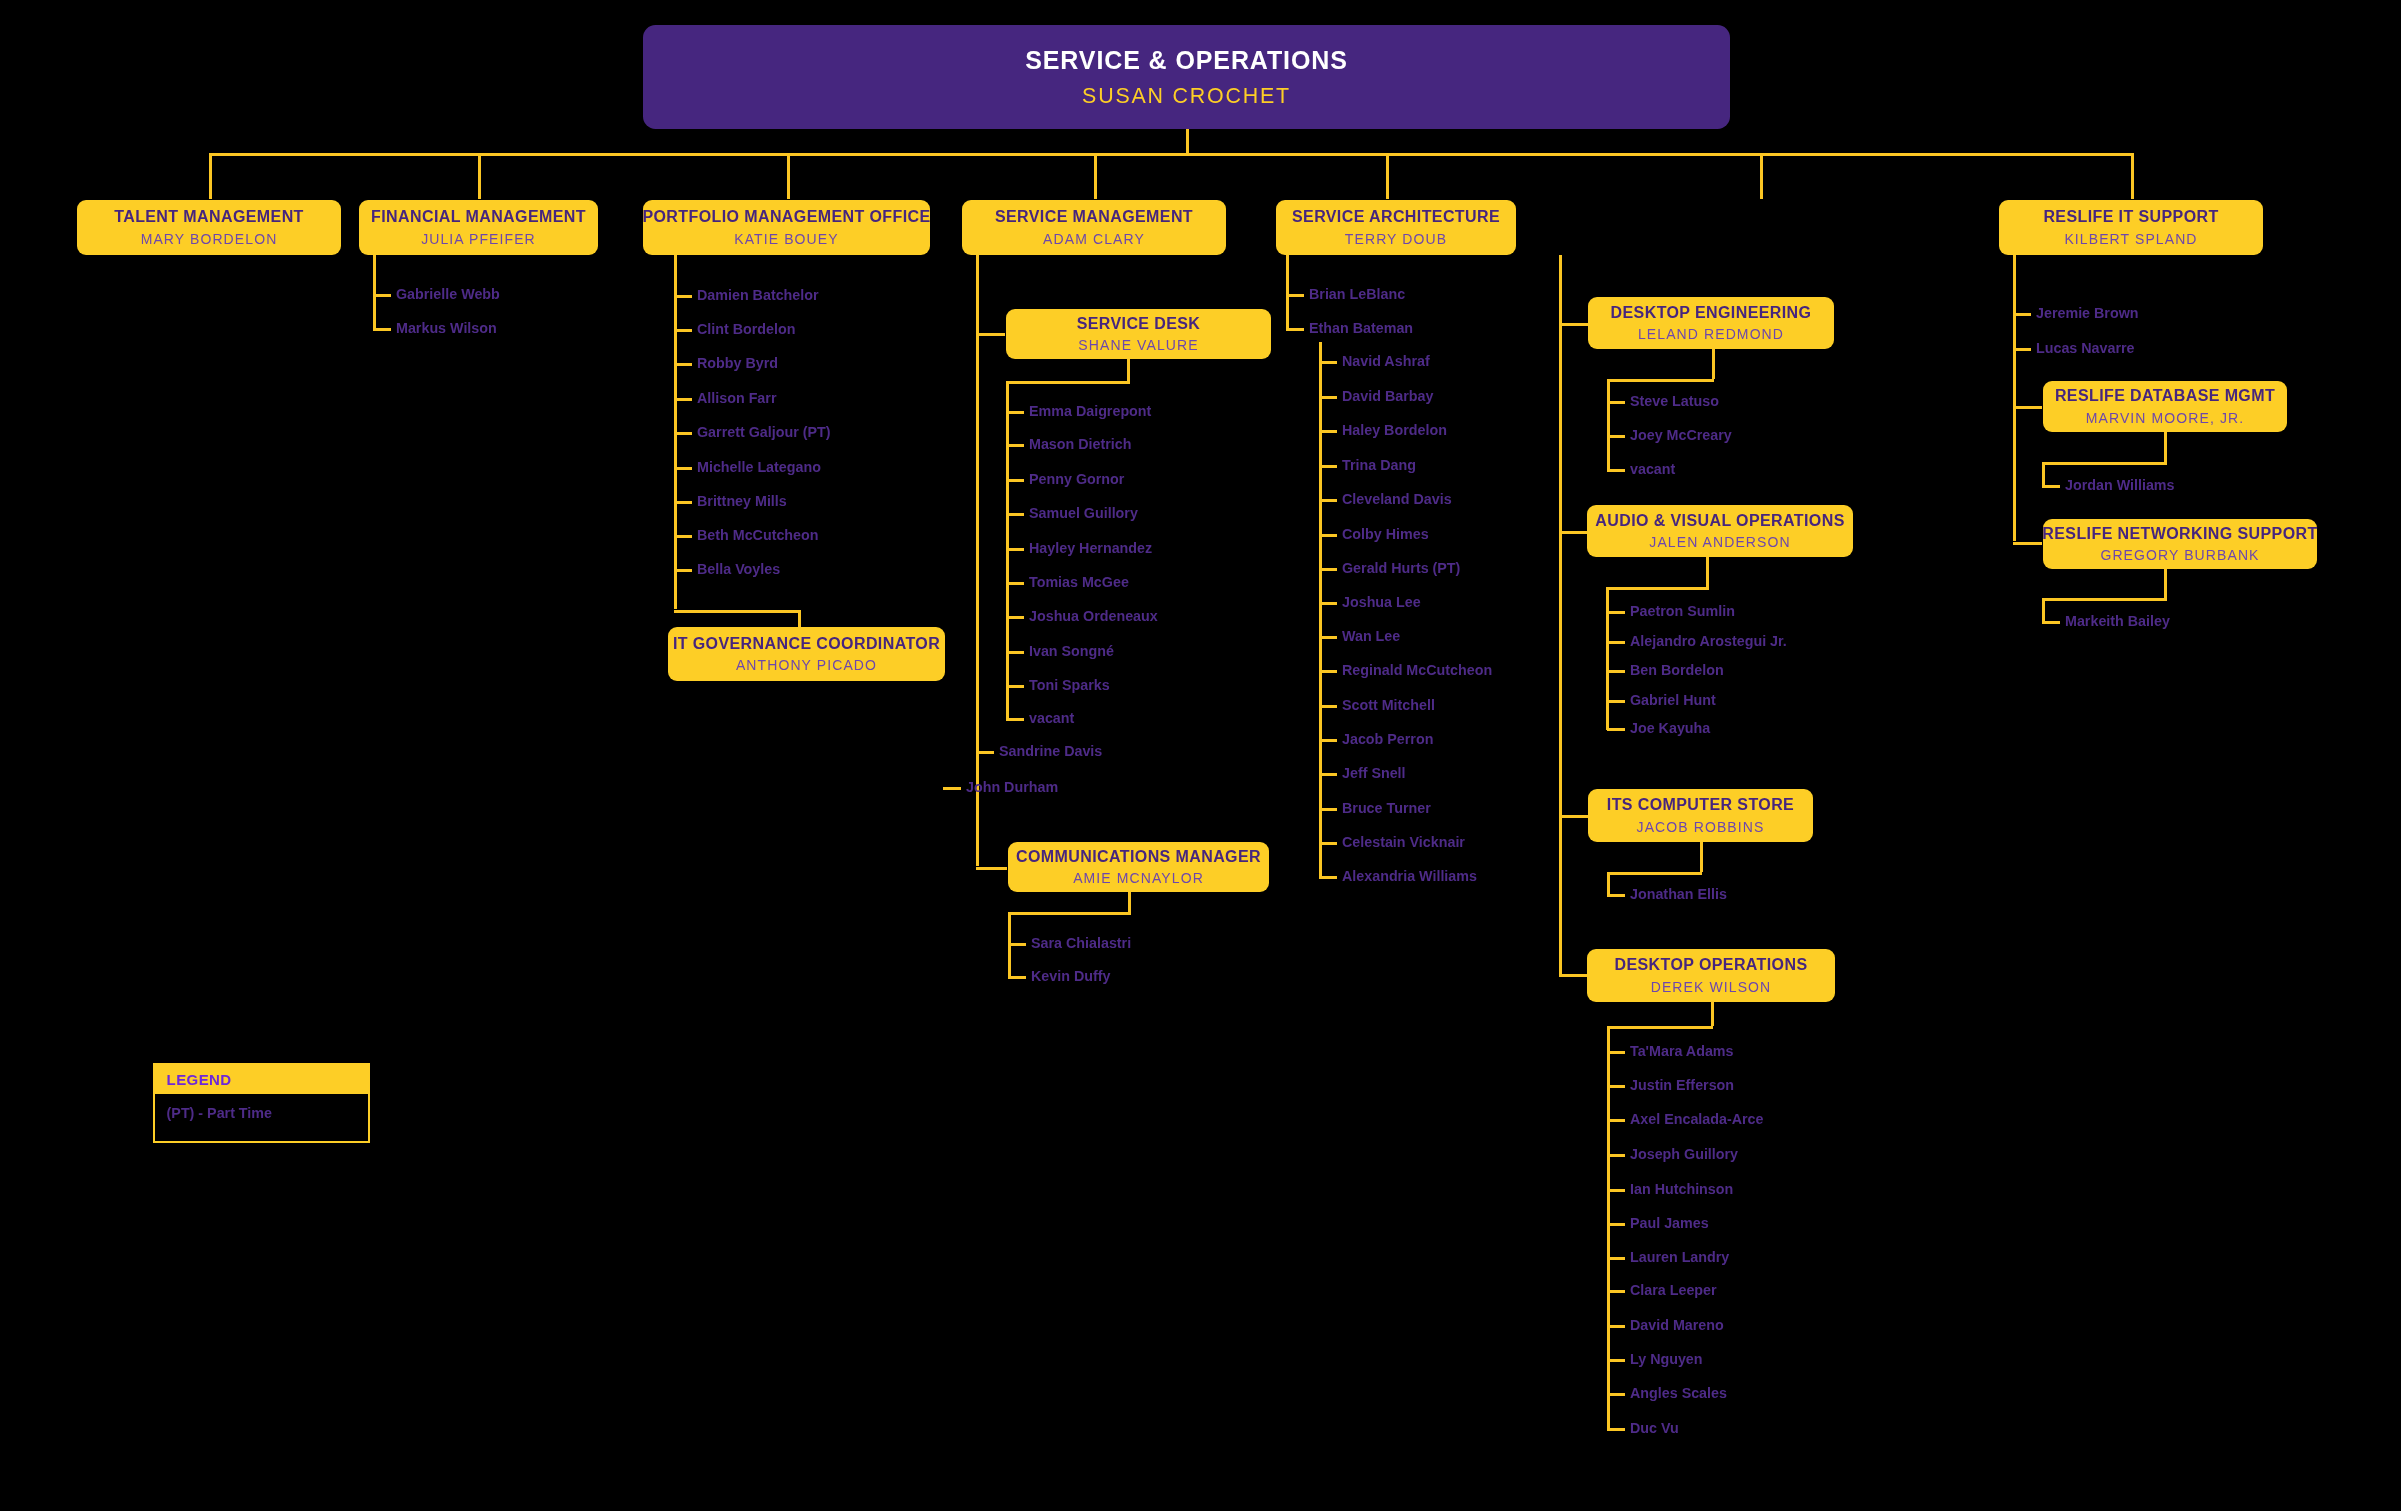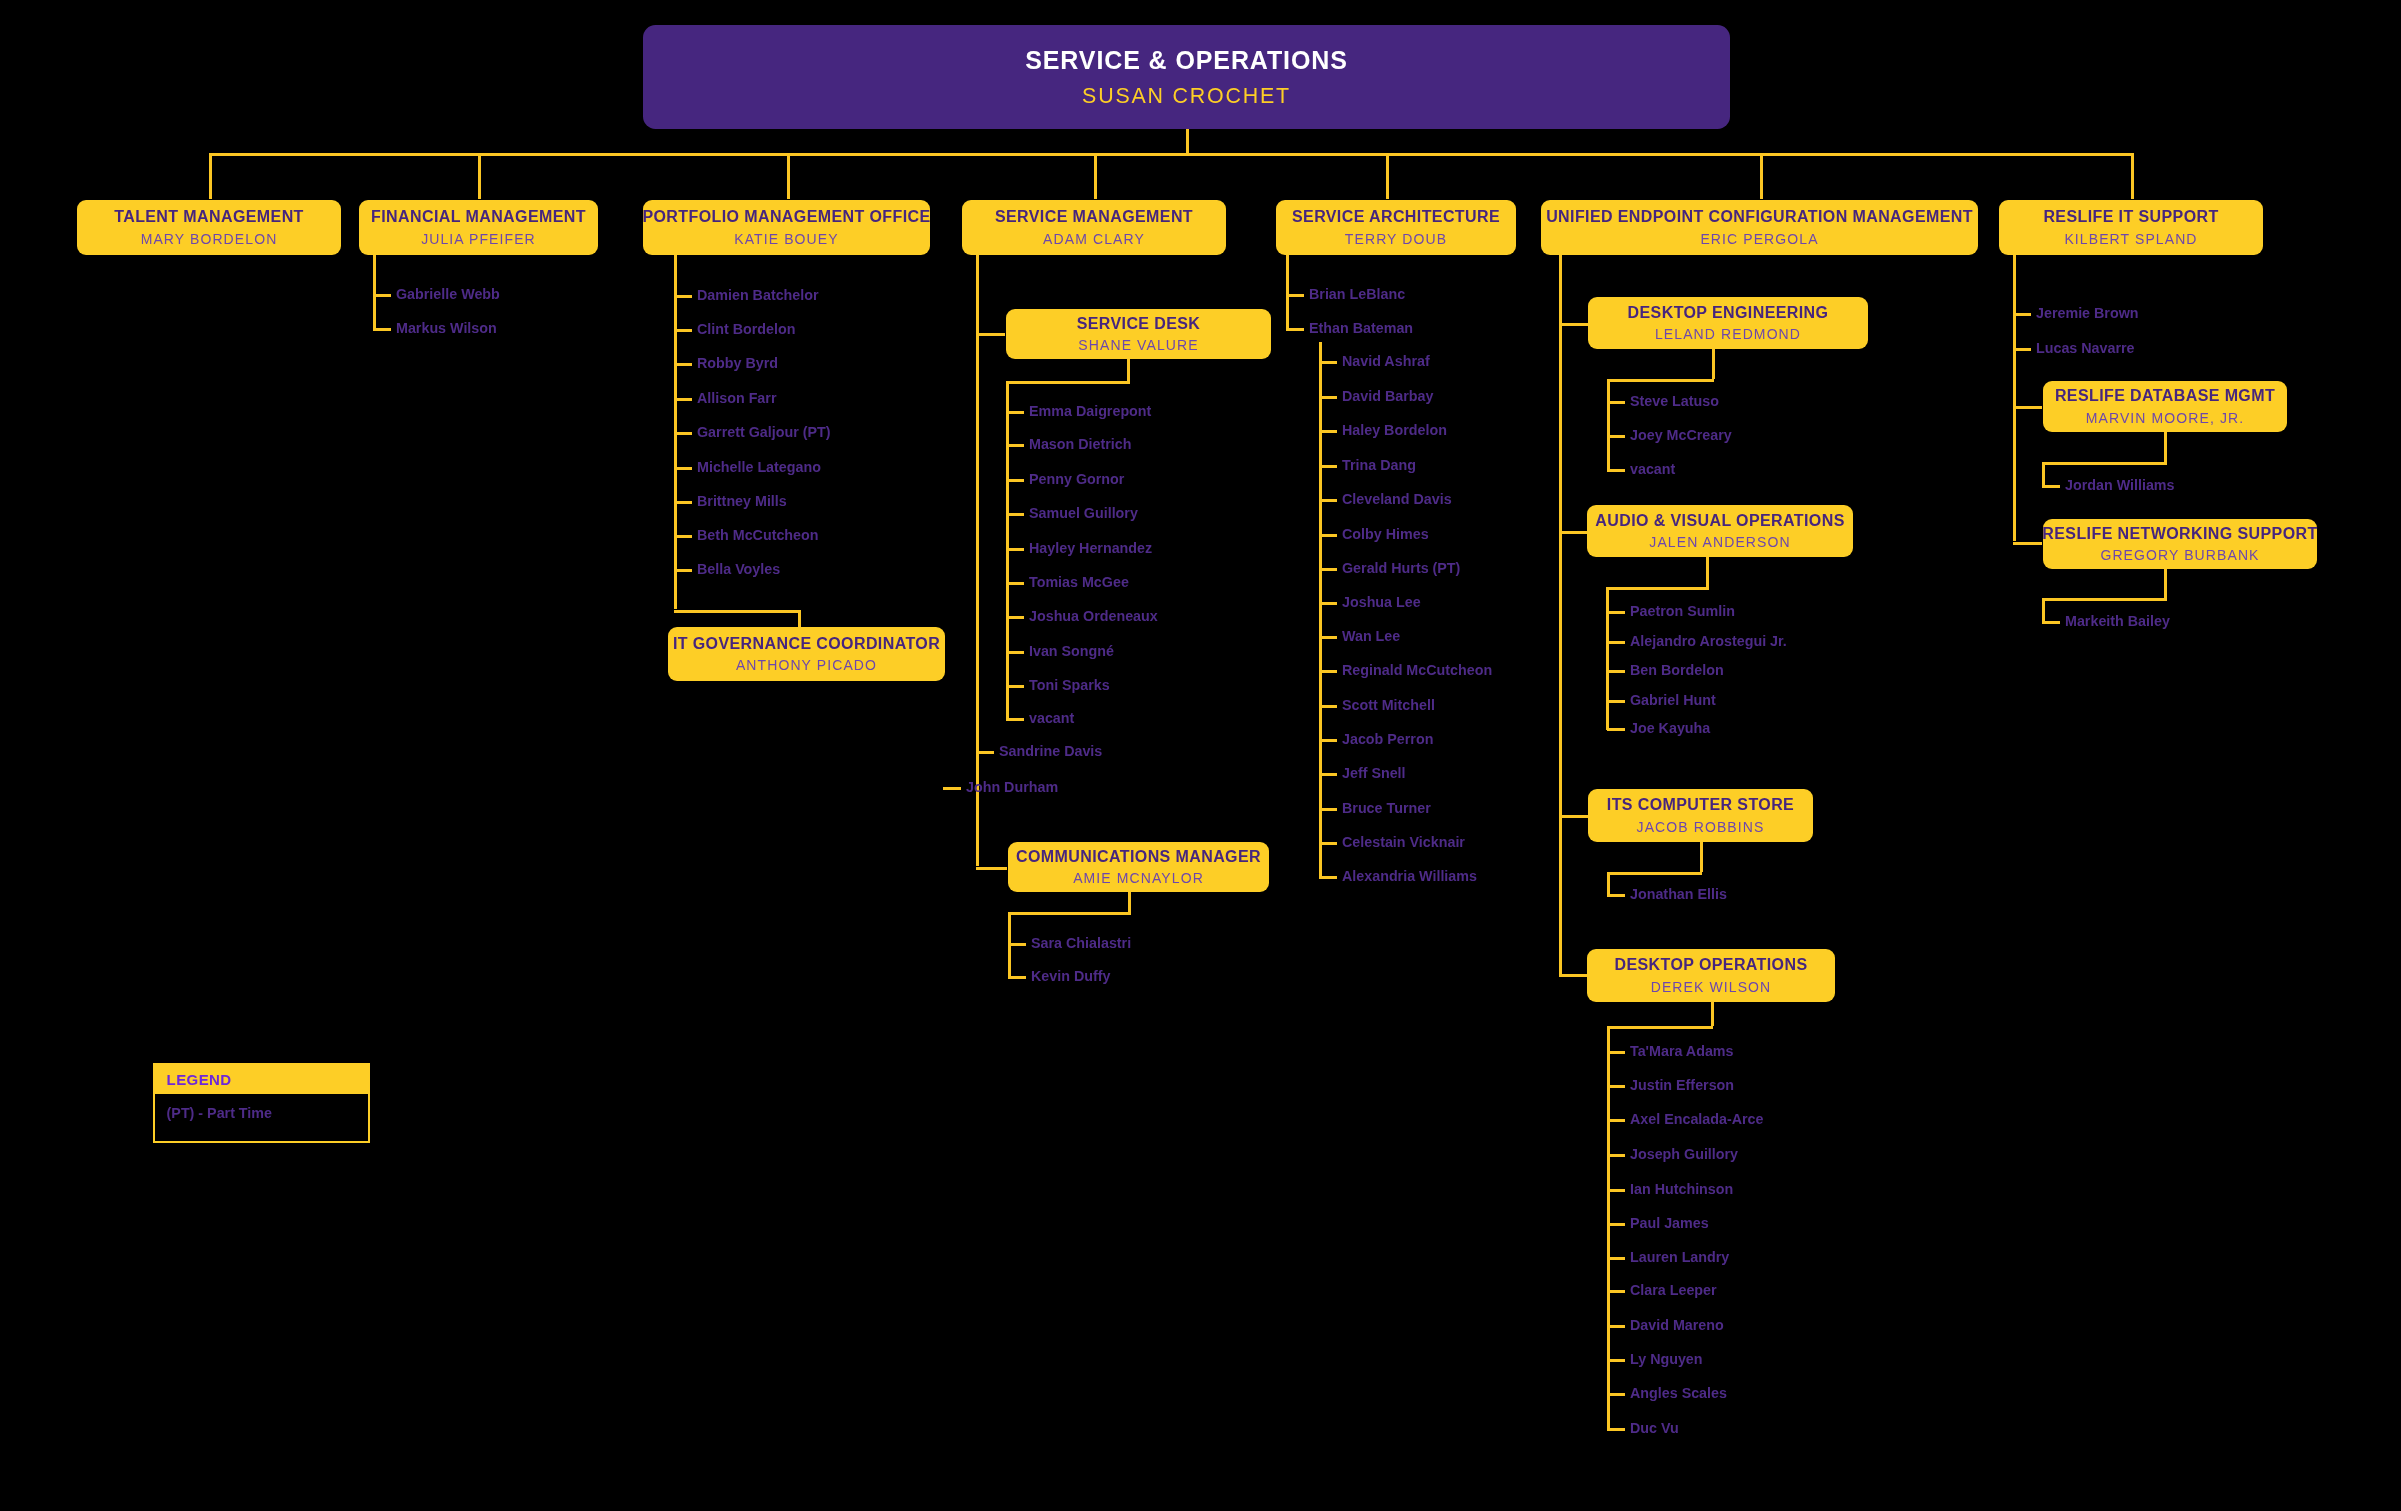--- a/index.html
+++ b/index.html
@@ -64,24 +64,20 @@
     <div class="box-title">PORTFOLIO MANAGEMENT OFFICE</div>
     <div class="box-name">KATIE BOUEY</div>
   </div>
   <div class="box" style="left:962px;top:200px;width:264px;height:55px">
     <div class="box-title">SERVICE MANAGEMENT</div>
     <div class="box-name">ADAM CLARY</div>
   </div>
   <div class="box" style="left:1276px;top:200px;width:240px;height:55px">
     <div class="box-title">SERVICE ARCHITECTURE</div>
     <div class="box-name">TERRY DOUB</div>
-  </div>
-  <div class="box" style="left:1541px;top:200px;width:437px;height:55px">
-    <div class="box-title">UNIFIED ENDPOINT CONFIGURATION MANAGEMENT</div>
-    <div class="box-name">ERIC PERGOLA</div>
   </div>
   <div class="box" style="left:1999px;top:200px;width:264px;height:55px">
     <div class="box-title">RESLIFE IT SUPPORT</div>
     <div class="box-name">KILBERT SPLAND</div>
   </div>
 
   <i class="vl" style="left:373px;top:255px;height:74px"></i>
   <div class="staff" style="left:396px;top:285px">Gabrielle Webb</div>
   <div class="staff" style="left:396px;top:319px">Markus Wilson</div>
 
@@ -156,21 +152,21 @@
   <div class="staff" style="left:1342px;top:799px">Bruce Turner</div>
   <div class="staff" style="left:1342px;top:833px">Celestain Vicknair</div>
   <div class="staff" style="left:1342px;top:867px">Alexandria Williams</div>
 
   <i class="vl" style="left:1559px;top:255px;height:719px"></i>
   <i class="hl" style="left:1559px;top:323px;width:29.4px"></i>
   <i class="hl" style="left:1559px;top:531px;width:28px"></i>
   <i class="hl" style="left:1559px;top:815px;width:28.6px"></i>
   <i class="hl" style="left:1559px;top:974px;width:28px"></i>
 
-  <div class="box" style="left:1588px;top:297px;width:280px;height:52px">
+  <div class="box" style="left:1588px;top:297px;width:246px;height:52px">
     <div class="box-title">DESKTOP ENGINEERING</div>
     <div class="box-name">LELAND REDMOND</div>
   </div>
   <i class="vl" style="left:1712px;top:349px;height:30px"></i>
   <i class="hl" style="left:1607px;top:379px;width:107px"></i>
   <i class="vl" style="left:1607px;top:379px;height:92px"></i>
   <div class="staff" style="left:1630px;top:392px">Steve Latuso</div>
   <div class="staff" style="left:1630px;top:426px">Joey McCreary</div>
   <div class="staff" style="left:1630px;top:460px">vacant</div>
 

